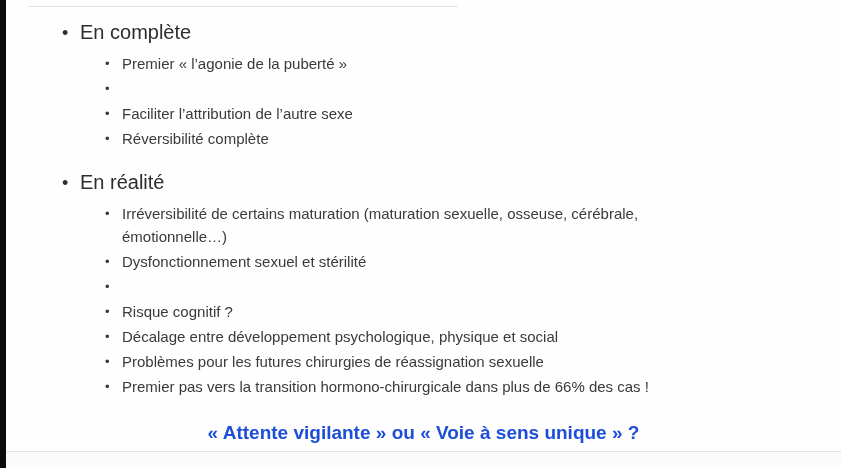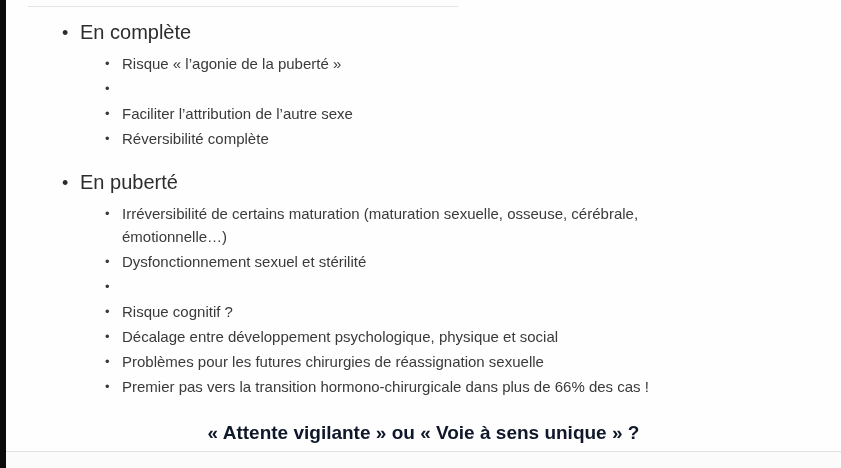--- a/index.html
+++ b/index.html
@@ -75,58 +75,58 @@
   }
   .sub-list .item-text {
     max-width: 615px;
   }
   .footer {
     position: absolute;
     left: 0; right: 0; bottom: 24px;
     text-align: center;
     font-size: 19px;
     font-weight: bold;
-    color: #0f172a;
+    color: #1d4ed8;
   }
 </style>
 </head>
 <body>
 
 <div class="frame">
   <div class="left-bar"></div>
   <div class="slide">
     <div class="top-hairline"></div>
     <div class="sections">
         <div class="section">
           <div class="heading">
             <span class="bullet">•</span>
             <span>En complète</span>
           </div>
           <ul class="sub-list">
             <li>
               <span class="bullet">•</span>
-              <span class="item-text">Risque « l’agonie de la puberté »</span>
+              <span class="item-text">Premier « l’agonie de la puberté »</span>
             </li>
             <li>
               <span class="bullet">•</span>
             </li>
             <li>
               <span class="bullet">•</span>
               <span class="item-text">Faciliter l’attribution de l’autre sexe</span>
             </li>
             <li>
               <span class="bullet">•</span>
               <span class="item-text">Réversibilité complète</span>
             </li>
           </ul>
         </div>
         <div class="section">
           <div class="heading">
             <span class="bullet">•</span>
-            <span>En puberté</span>
+            <span>En réalité</span>
           </div>
           <ul class="sub-list">
             <li>
               <span class="bullet">•</span>
               <span class="item-text">Irréversibilité de certains maturation (maturation sexuelle, osseuse, cérébrale, émotionnelle…)</span>
             </li>
             <li>
               <span class="bullet">•</span>
               <span class="item-text">Dysfonctionnement sexuel et stérilité</span>
             </li>

